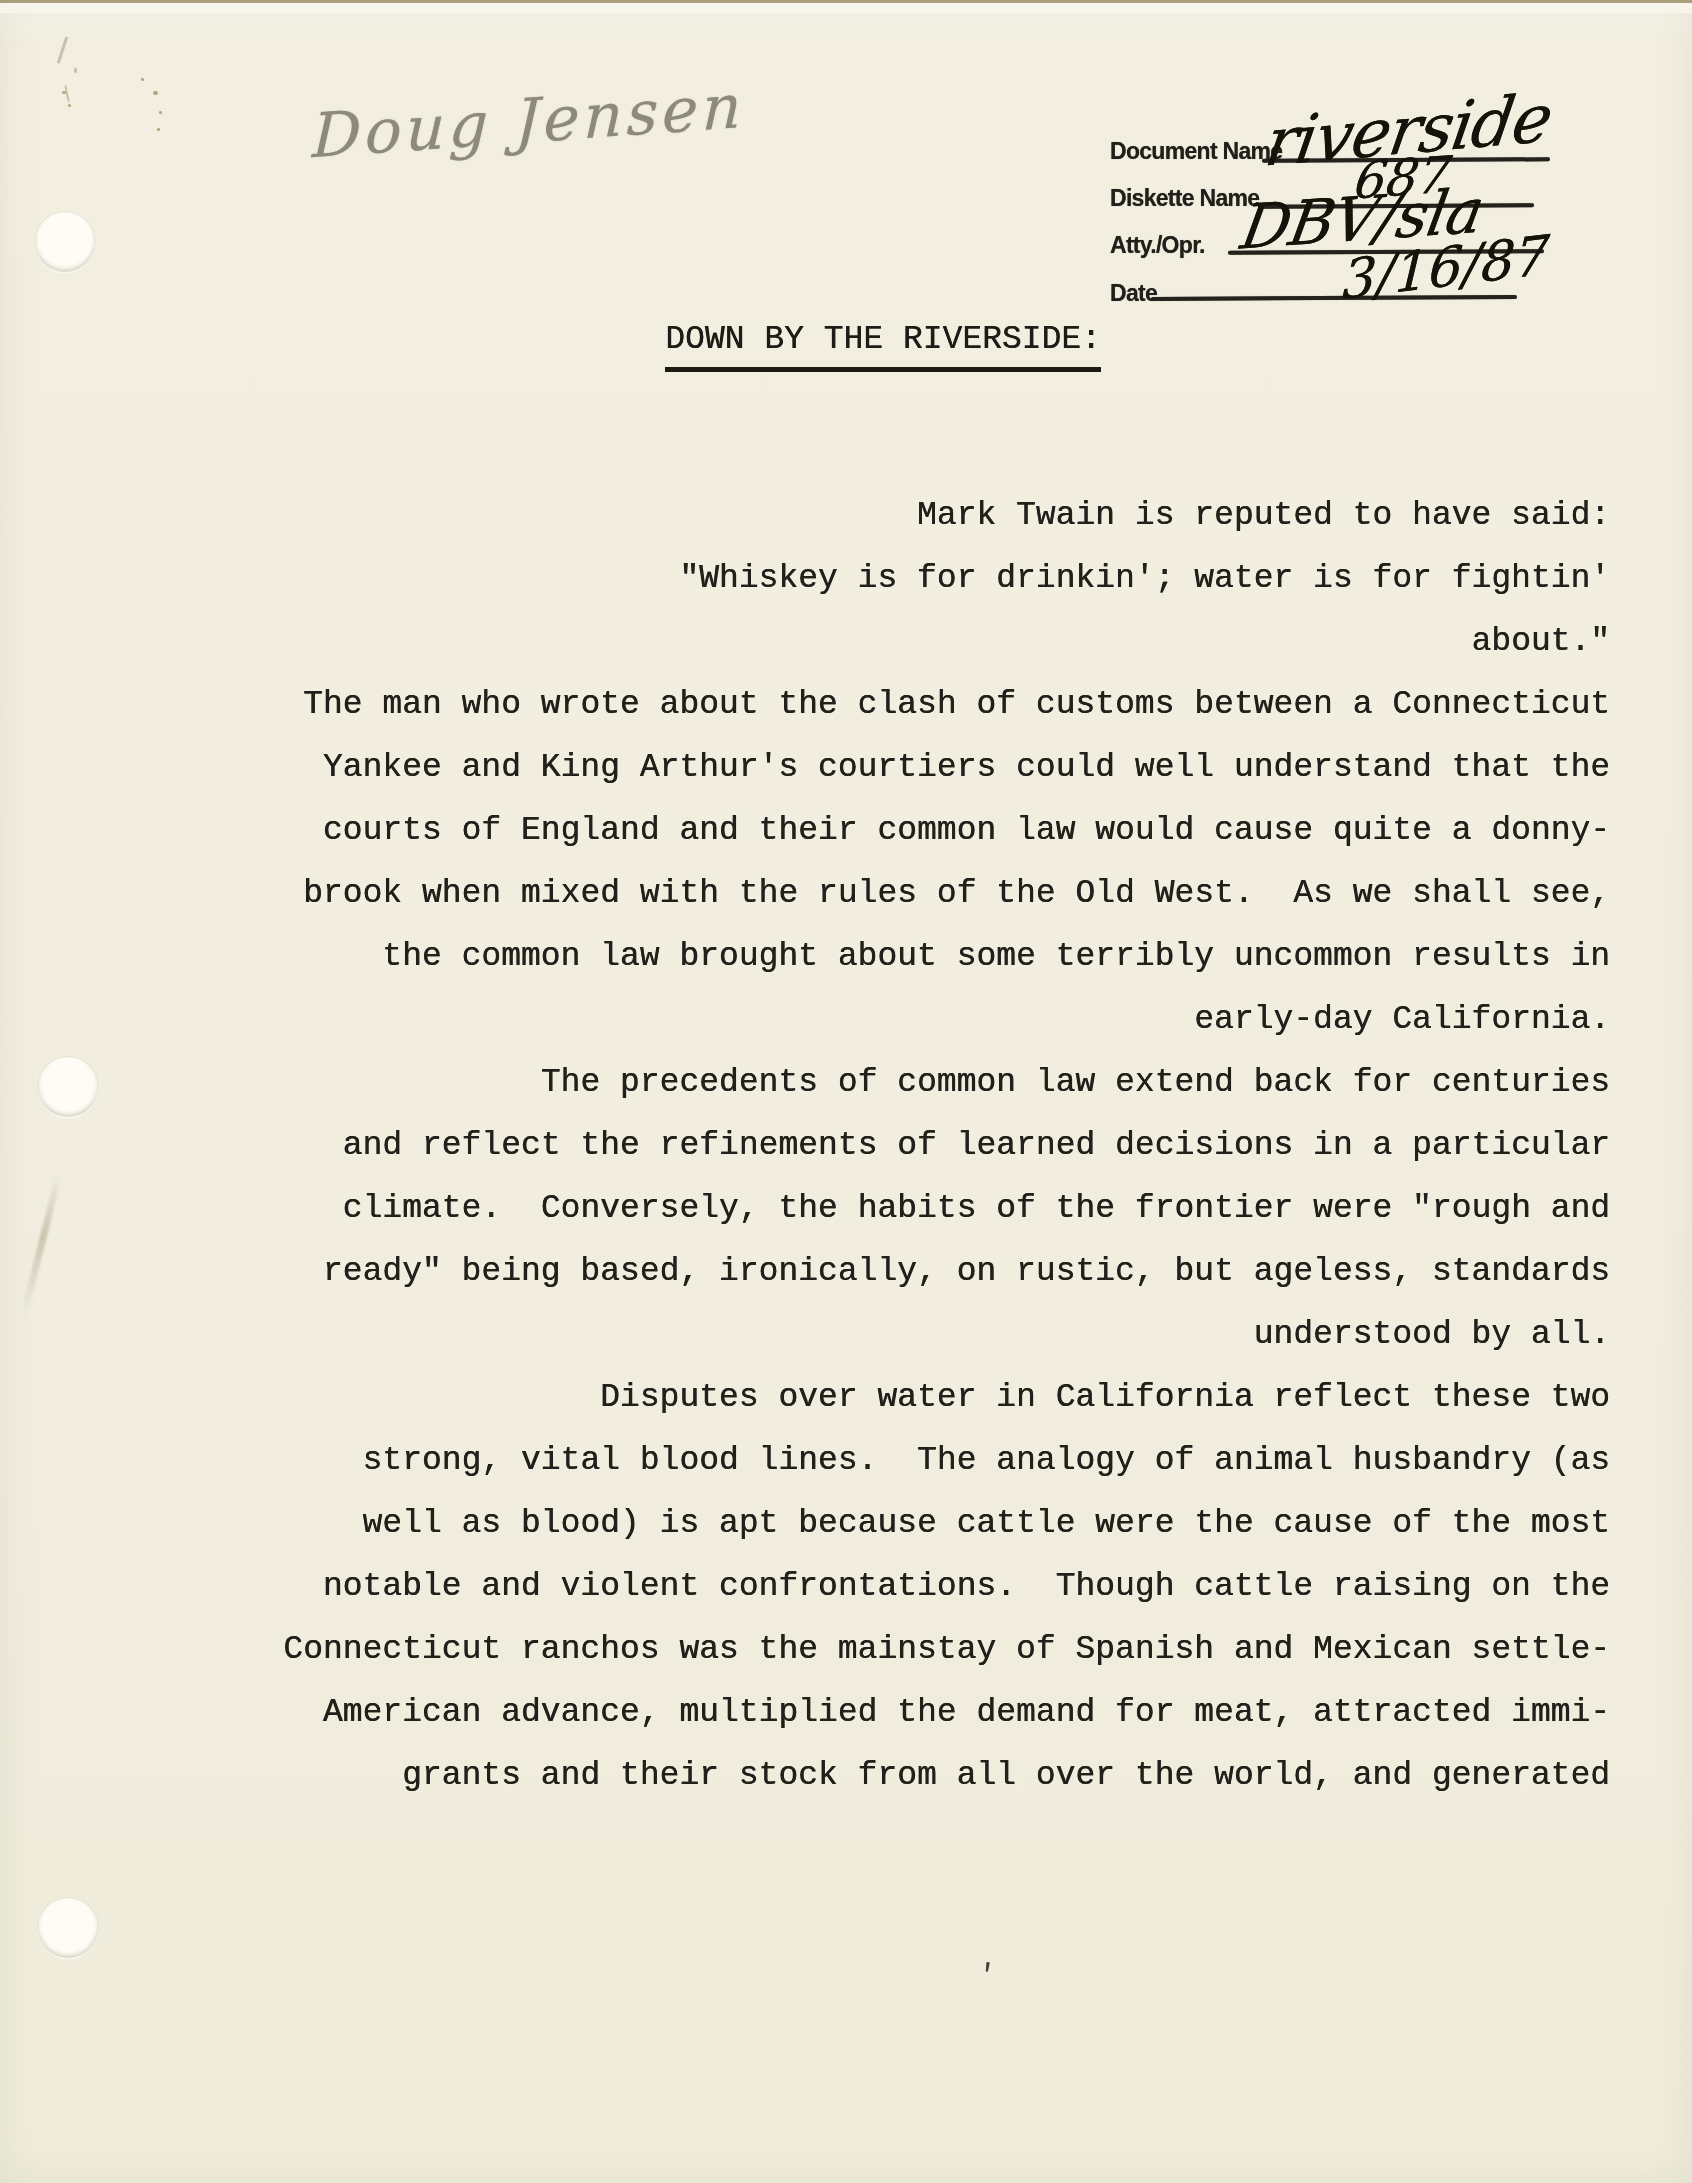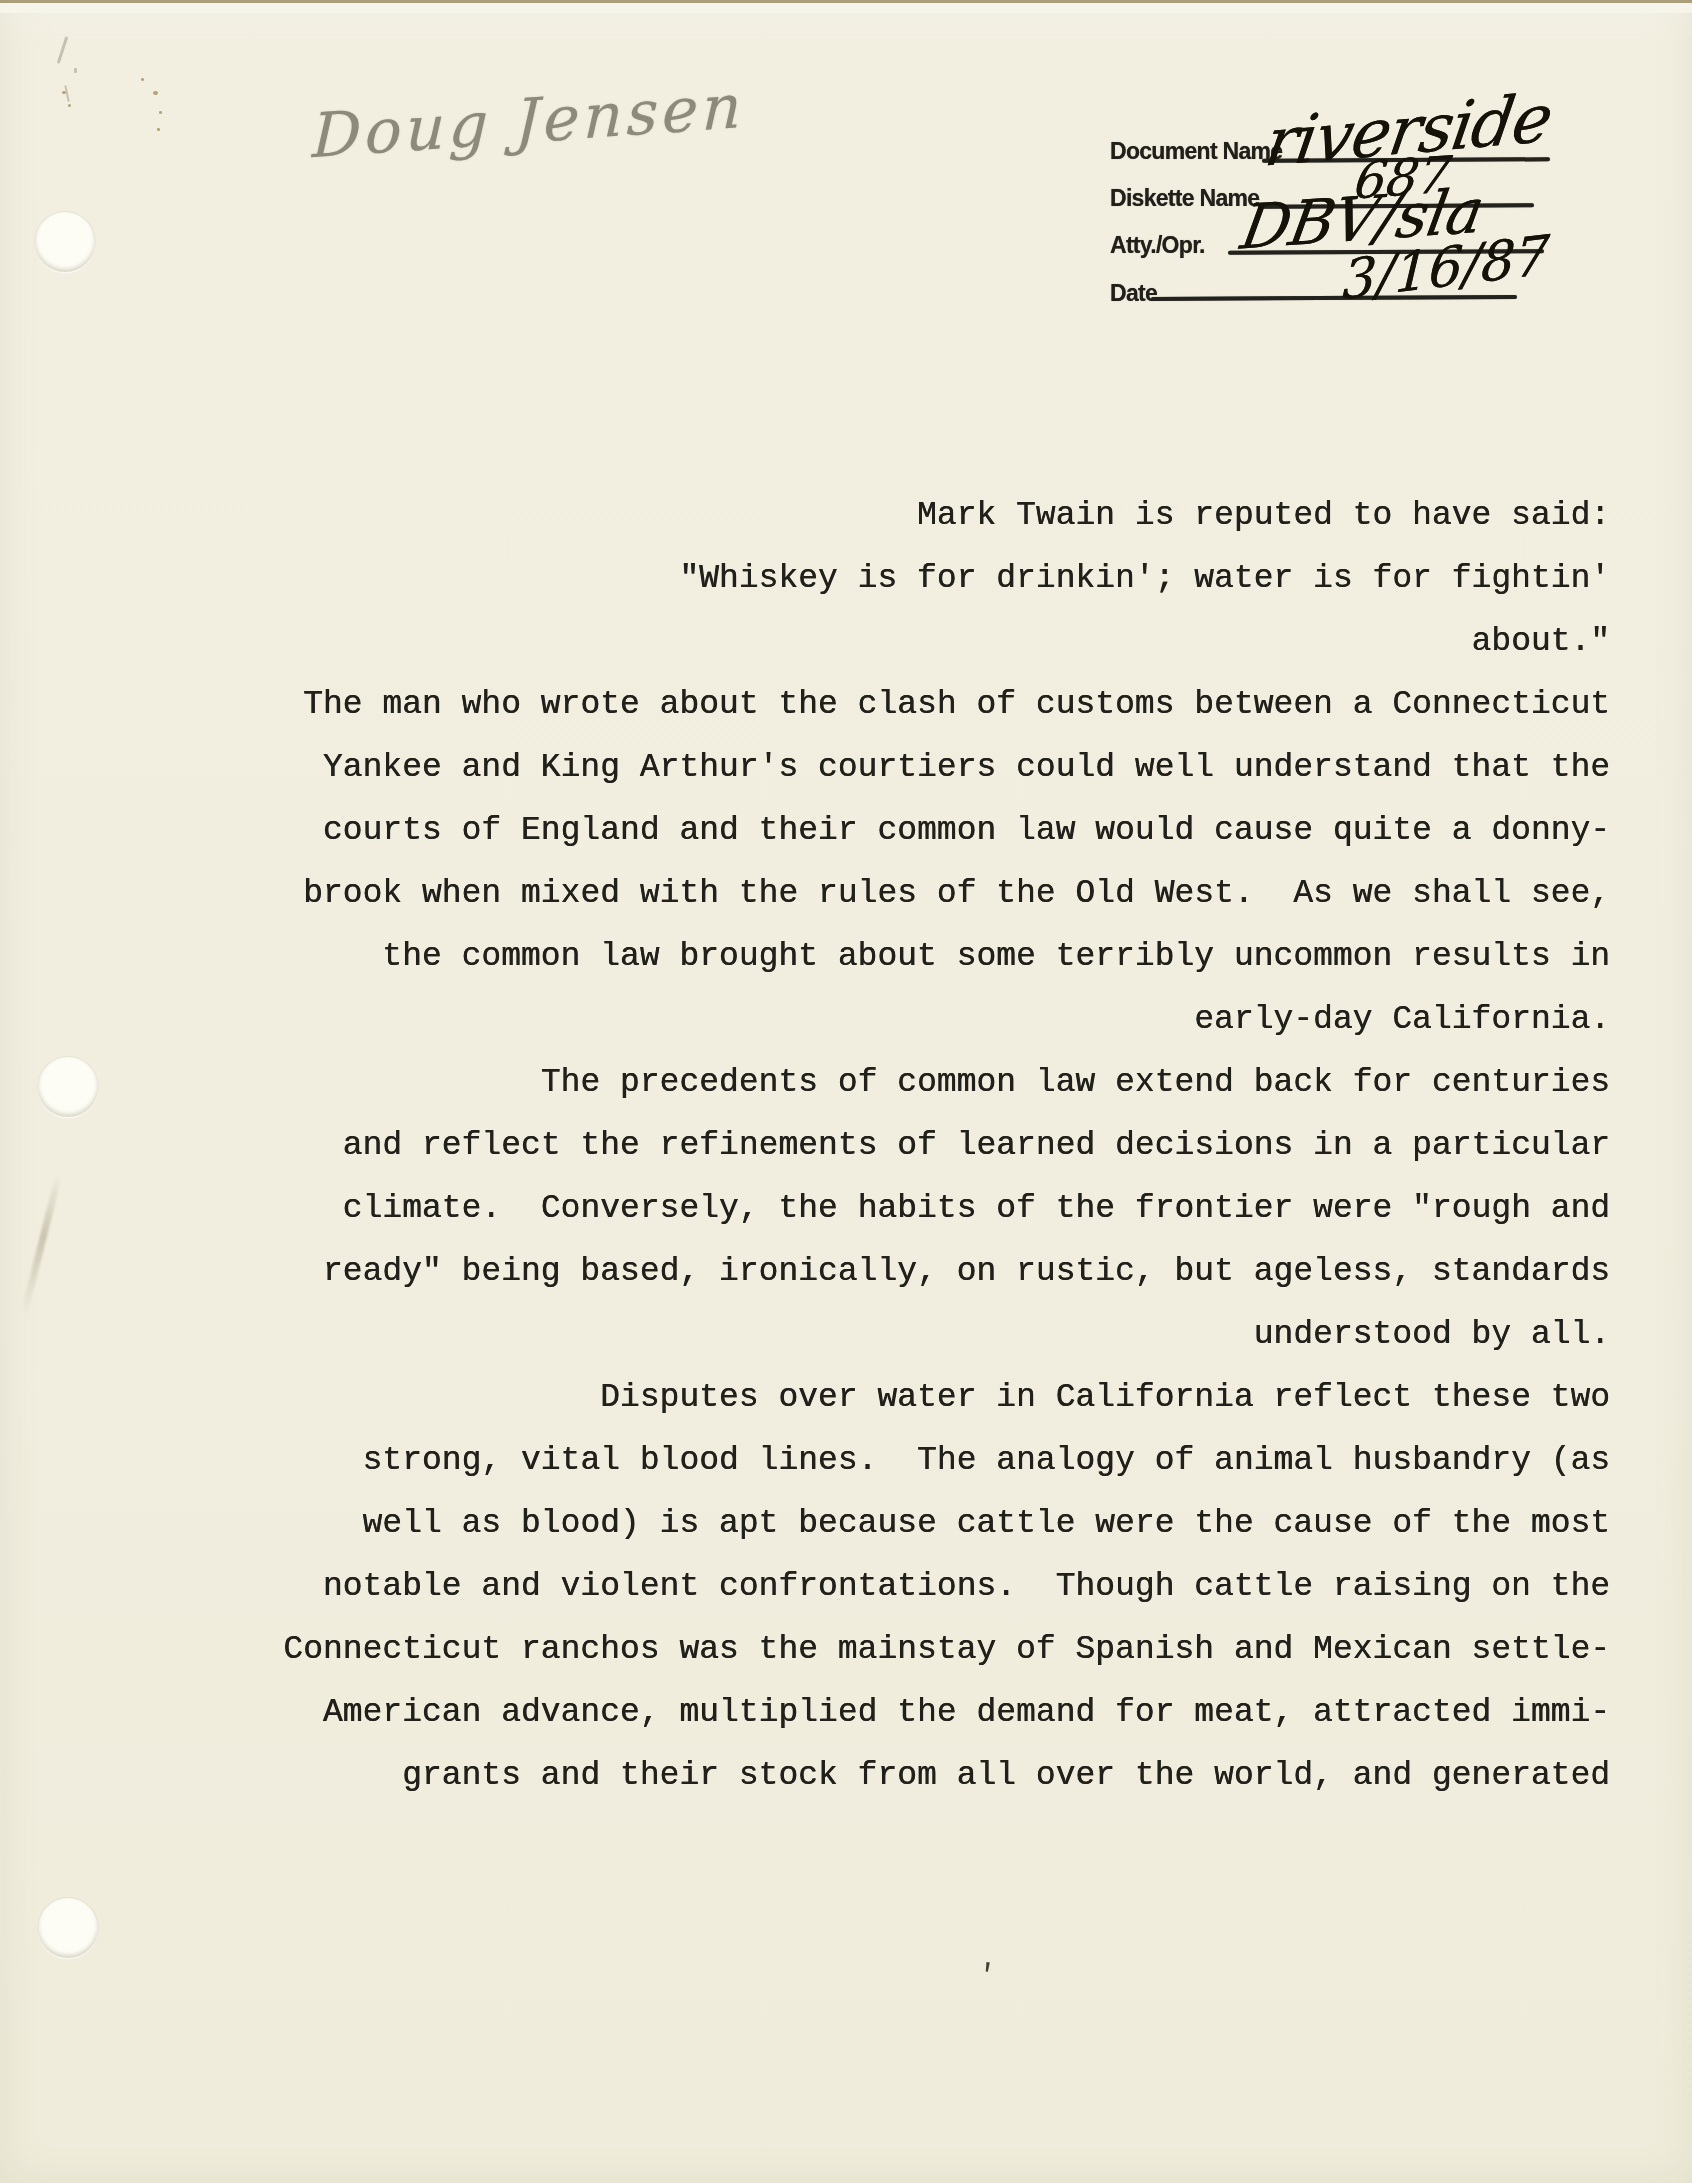--- a/index.html
+++ b/index.html
@@ -130,20 +130,21 @@
 
     <div class="stamp-label sl3">Atty./Opr.</div>
     <div class="stamp-line su3"></div>
     <div class="stamp-value sv3">DBV/sla</div>
 
     <div class="stamp-label sl4">Date</div>
     <div class="stamp-line su4"></div>
     <div class="stamp-value sv4">3/16/87</div>
   </div>
 
+  <div class="doc-title"><span>DOWN BY THE RIVERSIDE:</span></div>
 
   <div class="typed">
     <div class="line ind-a">Mark Twain is reputed to have said:</div>
     <div class="line ind-b">"Whiskey is for drinkin'; water is for fightin'</div>
     <div class="line ind-c">about."</div>
     <div class="line">The man who wrote about the clash of customs between a Connecticut</div>
     <div class="line">Yankee and King Arthur's courtiers could well understand that the</div>
     <div class="line">courts of England and their common law would cause quite a donny-</div>
     <div class="line">brook when mixed with the rules of the Old West.  As we shall see,</div>
     <div class="line">the common law brought about some terribly uncommon results in</div>

